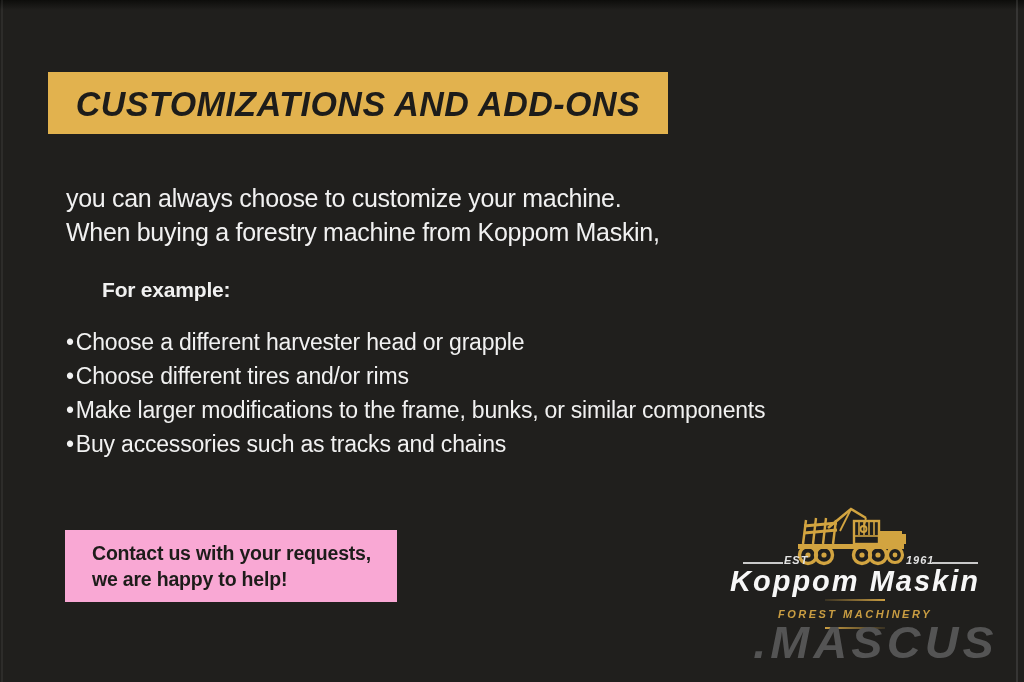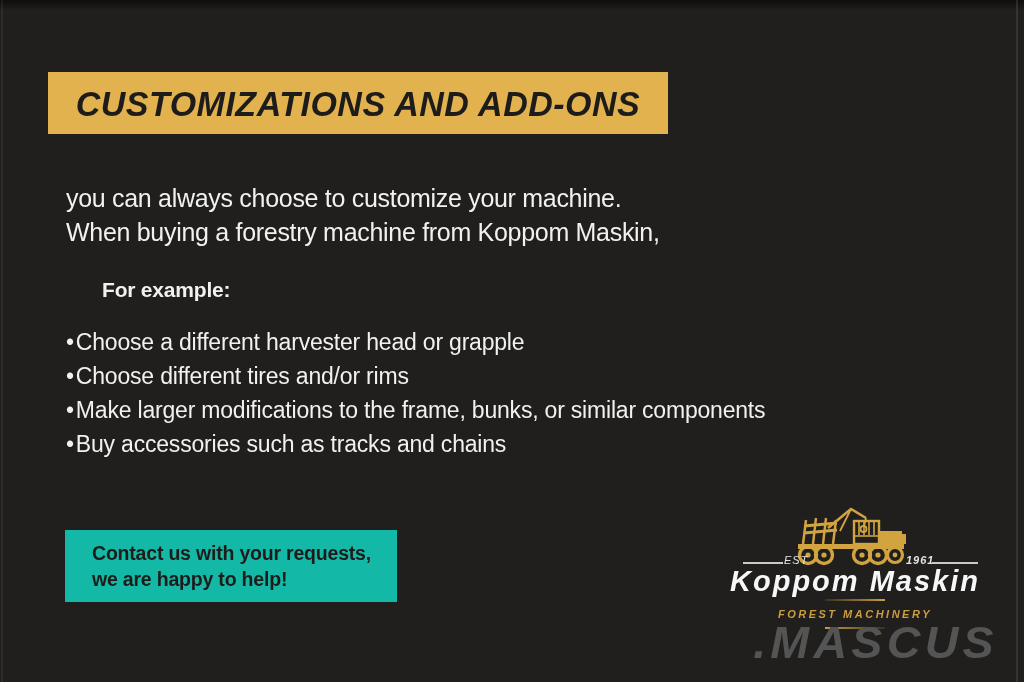--- a/index.html
+++ b/index.html
@@ -40,34 +40,34 @@
 
   .bullet-list{
     position:absolute;left:66px;top:325px;margin:0;padding:0;list-style:none;
     color:#f1f1f1;font-size:23px;line-height:34px;letter-spacing:-0.2px;
   }
   .bullet-list li{white-space:nowrap;}
   .bullet-list .bullet{margin-right:2px;}
 
   .contact-box{
     position:absolute;left:65px;top:530px;width:332px;height:72px;
-    background:#14b8a6;
+    background:#f9a8d4;
     display:flex;flex-direction:column;justify-content:center;
     padding-left:27px;box-sizing:border-box;
   }
   .contact-box .contact-line{
     color:#1d1c1a;font-size:19.5px;font-weight:bold;line-height:26px;letter-spacing:-0.2px;
   }
 
   .brand-logo{position:absolute;left:720px;top:503px;width:270px;height:112px;}
   .machine-icon{position:absolute;left:76px;top:2px;}
   .est-year-row{position:absolute;left:0;top:50px;width:270px;height:16px;}
   .est-line-left{position:absolute;left:23px;top:9px;width:40px;height:2px;background:#c9c9c9;}
   .est-line-right{position:absolute;left:212px;top:9px;width:46px;height:2px;background:#c9c9c9;}
-  .est-label{position:absolute;left:64px;top:1px;color:#e3e3e3;font-size:11px;font-weight:normal;letter-spacing:1px;font-style:italic;}
+  .est-label{position:absolute;left:64px;top:1px;color:#e3e3e3;font-size:11px;font-weight:bold;letter-spacing:1px;font-style:italic;}
   .year-label{position:absolute;left:186px;top:1px;color:#e3e3e3;font-size:11px;font-weight:bold;letter-spacing:1px;font-style:italic;}
   .company-name{
     position:absolute;left:0;top:62px;width:270px;text-align:center;
     color:#f7f7f7;font-size:29px;font-weight:bold;font-style:italic;letter-spacing:2px;white-space:nowrap;
   }
   .tagline-row{
     position:absolute;left:0;top:96px;width:270px;
     display:flex;align-items:center;justify-content:center;gap:7px;flex-direction:column;
   }
   .tagline-line{width:60px;height:2px;background:linear-gradient(to right,rgba(201,157,66,0.15),#c99d42);}

